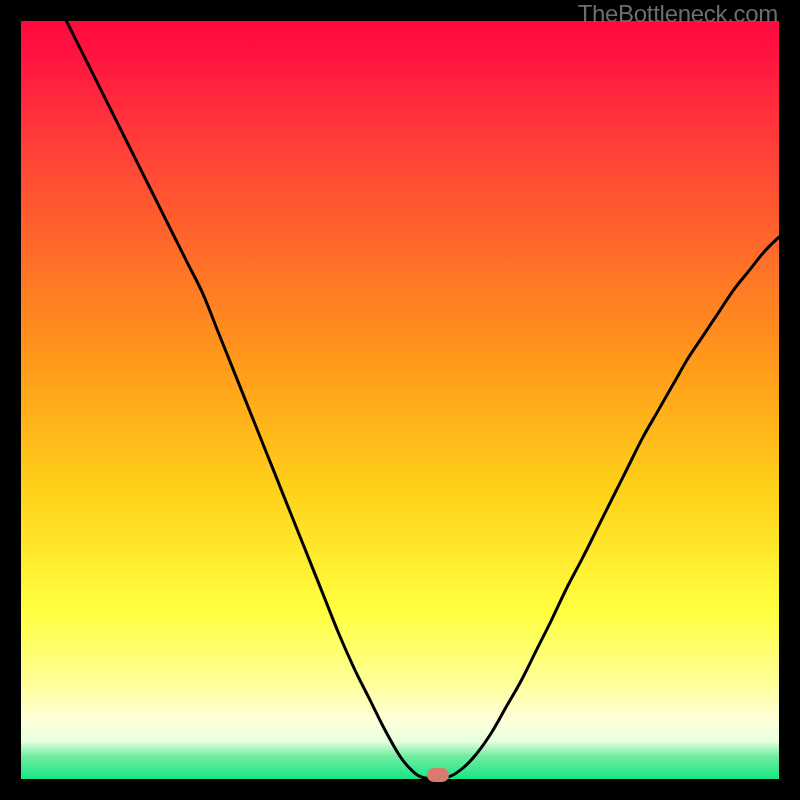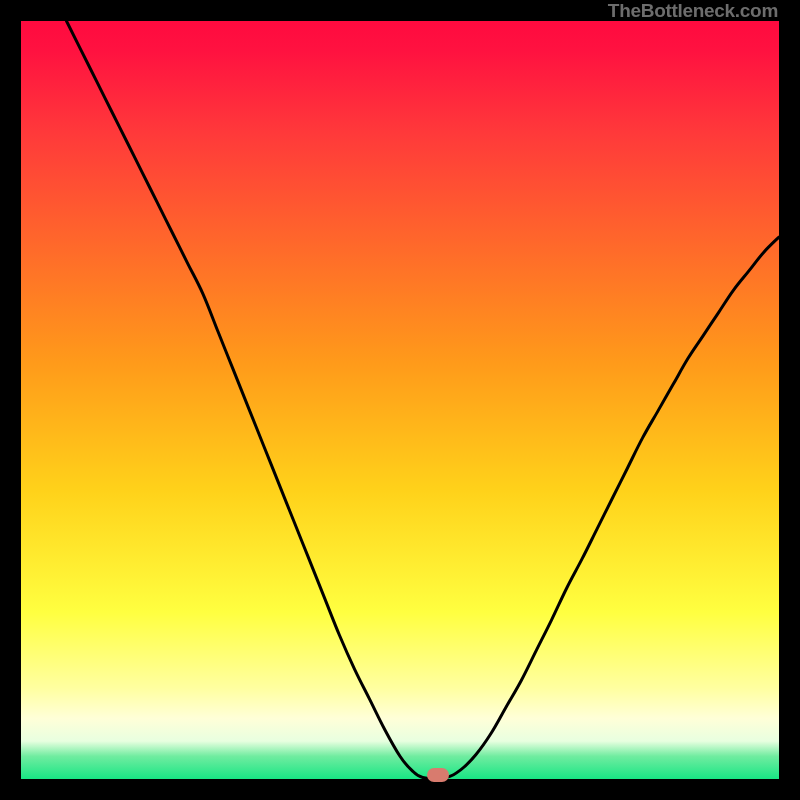--- a/index.html
+++ b/index.html
@@ -36,22 +36,22 @@
       #ffffd8 92%,
       #e8ffe0 95%,
       #70eca0 97%,
       #18e684 100%);
   }
   .watermark {
     position: absolute;
     top: 0px;
     right: 22px;
     color: #6d6d6d;
-    font-size: 19px;
-    font-weight: 700;
+    font-size: 24px;
+    font-weight: 400;
     letter-spacing: -0.3px;
     user-select: none;
   }
   .marker {
     position: absolute;
     width: 22px;
     height: 14px;
     background: #d87b6e;
     border-radius: 7px;
     transform: translate(-50%, -50%);

